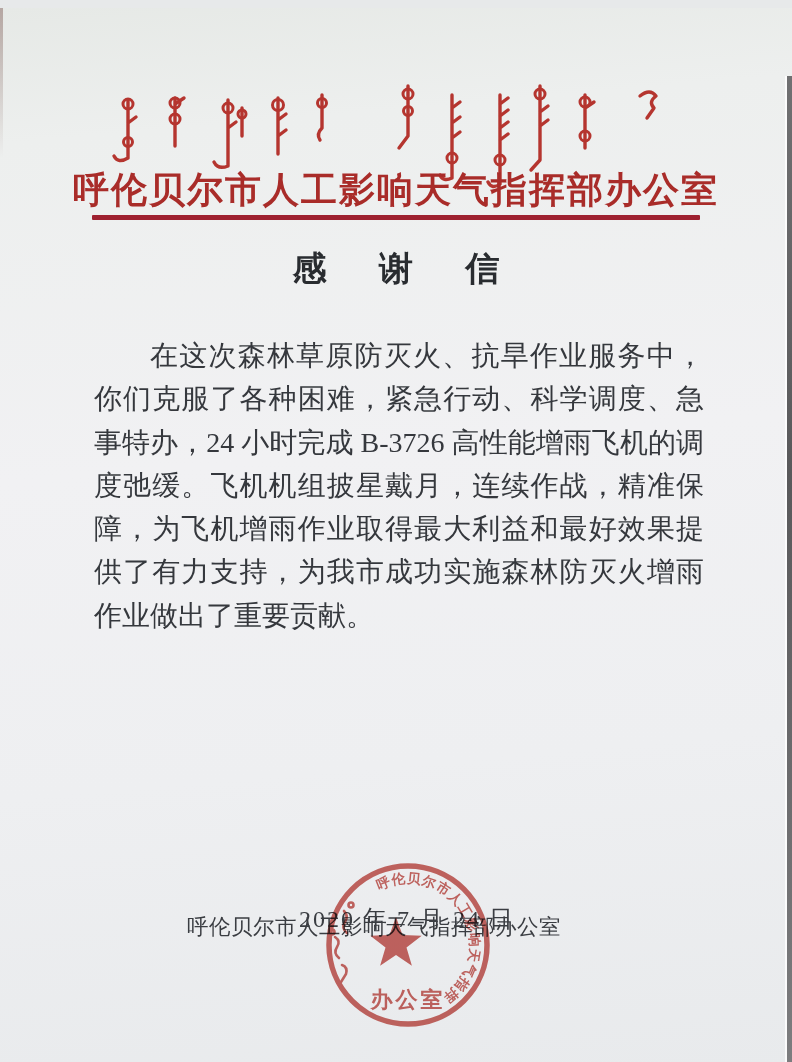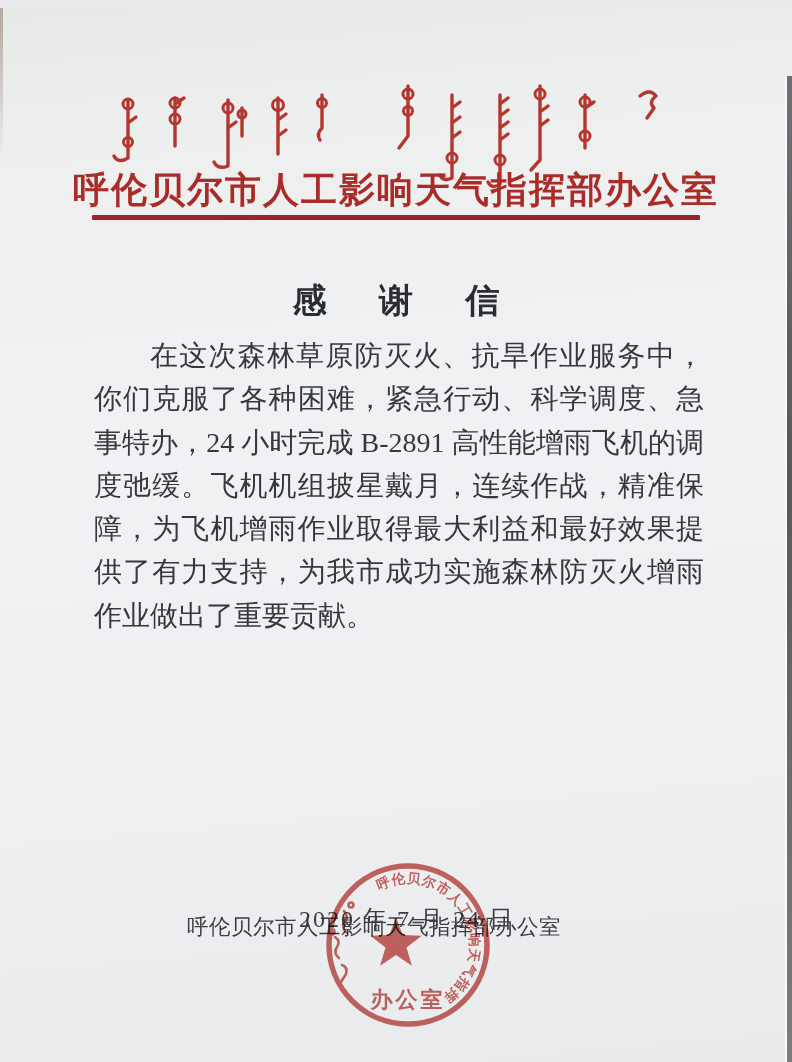--- a/index.html
+++ b/index.html
@@ -34,21 +34,21 @@
     text-align:center;
     font-family:"Liberation Sans","DejaVu Sans",sans-serif;
     font-weight:700;font-size:36px;letter-spacing:2px;
     color:#a92c29;
   }
   .rule{
     position:absolute;top:207px;left:92px;width:608px;height:5px;
     background:#9e2130;border-radius:1px;
   }
   .letter-title{
-    position:absolute;top:270px;left:0;width:100%;
+    position:absolute;top:238px;left:0;width:100%;
     text-align:center;
     font-weight:700;font-size:34px;color:#292c30;
     letter-spacing:22px;text-indent:22px;
   }
   .body-text{
     position:absolute;top:326px;left:94px;width:610px;
     font-size:28px;line-height:43.3px;
     text-align:justify;text-justify:inter-character;
   }
   .body-text p{margin:0;text-indent:2em;}
@@ -130,21 +130,21 @@
     </g>
   </svg>
 
   <div class="office-title">呼伦贝尔市人工影响天气指挥部办公室</div>
 
   <div class="rule"></div>
 
   <div class="letter-title">感 谢 信</div>
 
   <div class="body-text">
-    <p>在这次森林草原防灭火、抗旱作业服务中，你们克服了各种困难，紧急行动、科学调度、急事特办，24 小时完成 B-2891 高性能增雨飞机的调度弛缓。飞机机组披星戴月，连续作战，精准保障，为飞机增雨作业取得最大利益和最好效果提供了有力支持，为我市成功实施森林防灭火增雨作业做出了重要贡献。</p>
+    <p>在这次森林草原防灭火、抗旱作业服务中，你们克服了各种困难，紧急行动、科学调度、急事特办，24 小时完成 B-3726 高性能增雨飞机的调度弛缓。飞机机组披星戴月，连续作战，精准保障，为飞机增雨作业取得最大利益和最好效果提供了有力支持，为我市成功实施森林防灭火增雨作业做出了重要贡献。</p>
   </div>
 
   <div class="signature">呼伦贝尔市人工影响天气指挥部办公室</div>
   <div class="date">2020 年 7 月 24 日</div>
 
   <svg class="seal" width="204" height="192" viewBox="0 0 204 192" aria-hidden="true">
     <g class="seal-ink">
       <circle class="seal-ring" cx="102" cy="92" r="79"></circle>
       <polygon class="seal-star" points="90,64 96.5,82.1 115.7,82.7 100.5,94.4 105.9,112.8 90,102 74.1,112.8 79.5,94.4 64.3,82.7 83.5,82.1"></polygon>
       <path id="sealTextArc" d="M72.9,37.3 A62,62 0 0 1 134.9,144.6" fill="none"></path>

